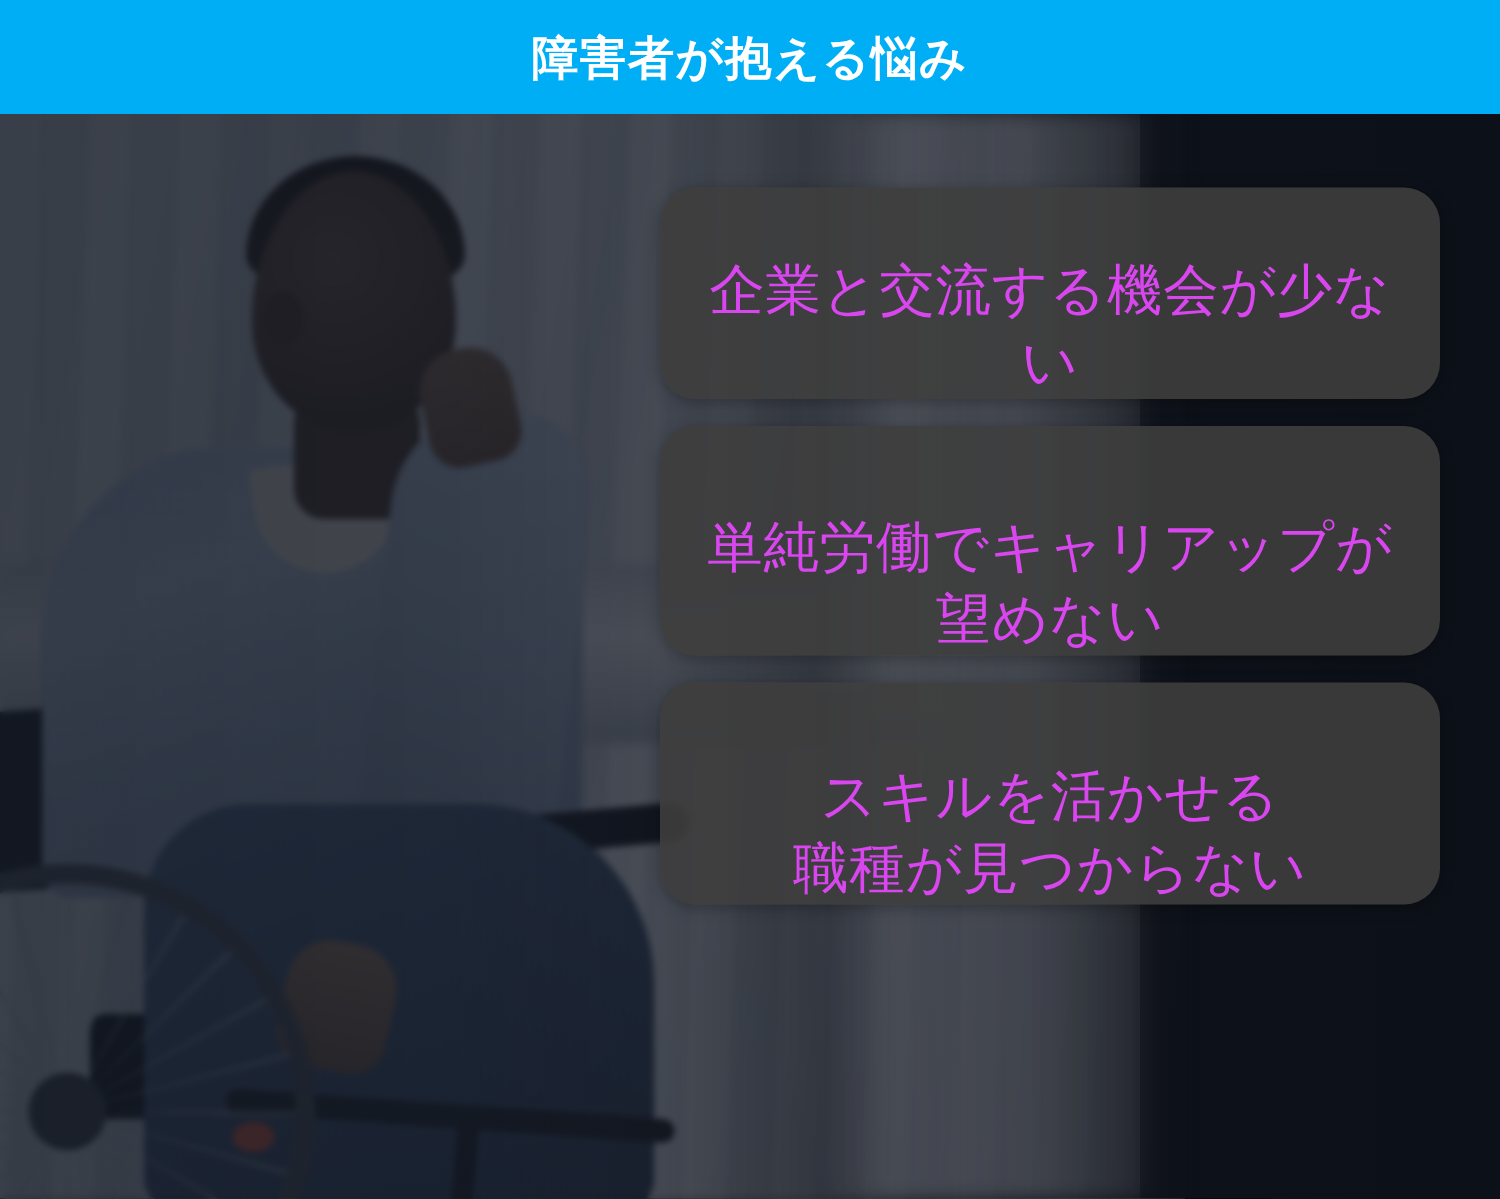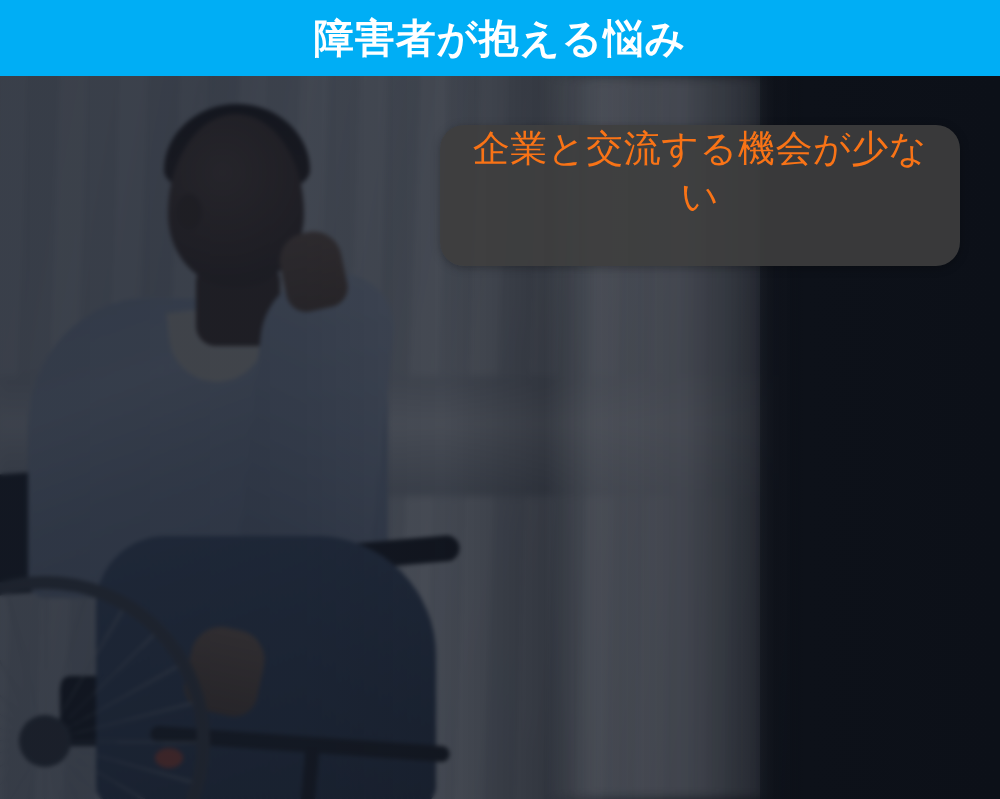--- a/index.html
+++ b/index.html
@@ -28,21 +28,21 @@
     width: 1000px;
     height: 76px;
     background: #00aef5;
     display: flex;
     align-items: center;
     justify-content: center;
     z-index: 40;
   }
   .header-title {
     color: #ffffff;
-    font-size: 40px;
+    font-size: 31px;
     font-weight: bold;
     letter-spacing: 1px;
     line-height: 1;
     white-space: nowrap;
     text-align: center;
   }
 
   
   .stage {
     position: absolute;
@@ -353,23 +353,23 @@
     width: 520px;
     height: 624px;
     display: flex;
     flex-direction: column;
     gap: 18px;
     z-index: 20;
   }
   .card {
     background: rgba(62,62,62,0.90);
     border-radius: 24px;
-    color: #f97316;
+    color: #d946ef;
     display: flex;
-    align-items: flex-start;
+    align-items: flex-end;
     justify-content: center;
     text-align: center;
     box-shadow: 0 2px 10px rgba(0,0,0,0.28);
   }
   .card-1 { height: 141px; }
   .card-2 { height: 153px; }
   .card-3 { height: 148px; }
   .card-4 { height: 145px; }
 
   .card-text {
@@ -421,19 +421,27 @@
     <div class="photo-tint"></div>
     <div class="light-band"></div>
     <div class="dark-field"></div>
 
     <div class="cards">
 
       <div class="card card-1">
         <div class="card-text">企業と交流する機会が少ない</div>
       </div>
 
-
+      <div class="card card-2">
+        <div class="card-text">単純労働でキャリアップが
+望めない</div>
+      </div>
+
+      <div class="card card-3">
+        <div class="card-text">スキルを活かせる
+職種が見つからない</div>
+      </div>
 
 
     </div>
 
   </div>
 </div>
 
 </body></html>

